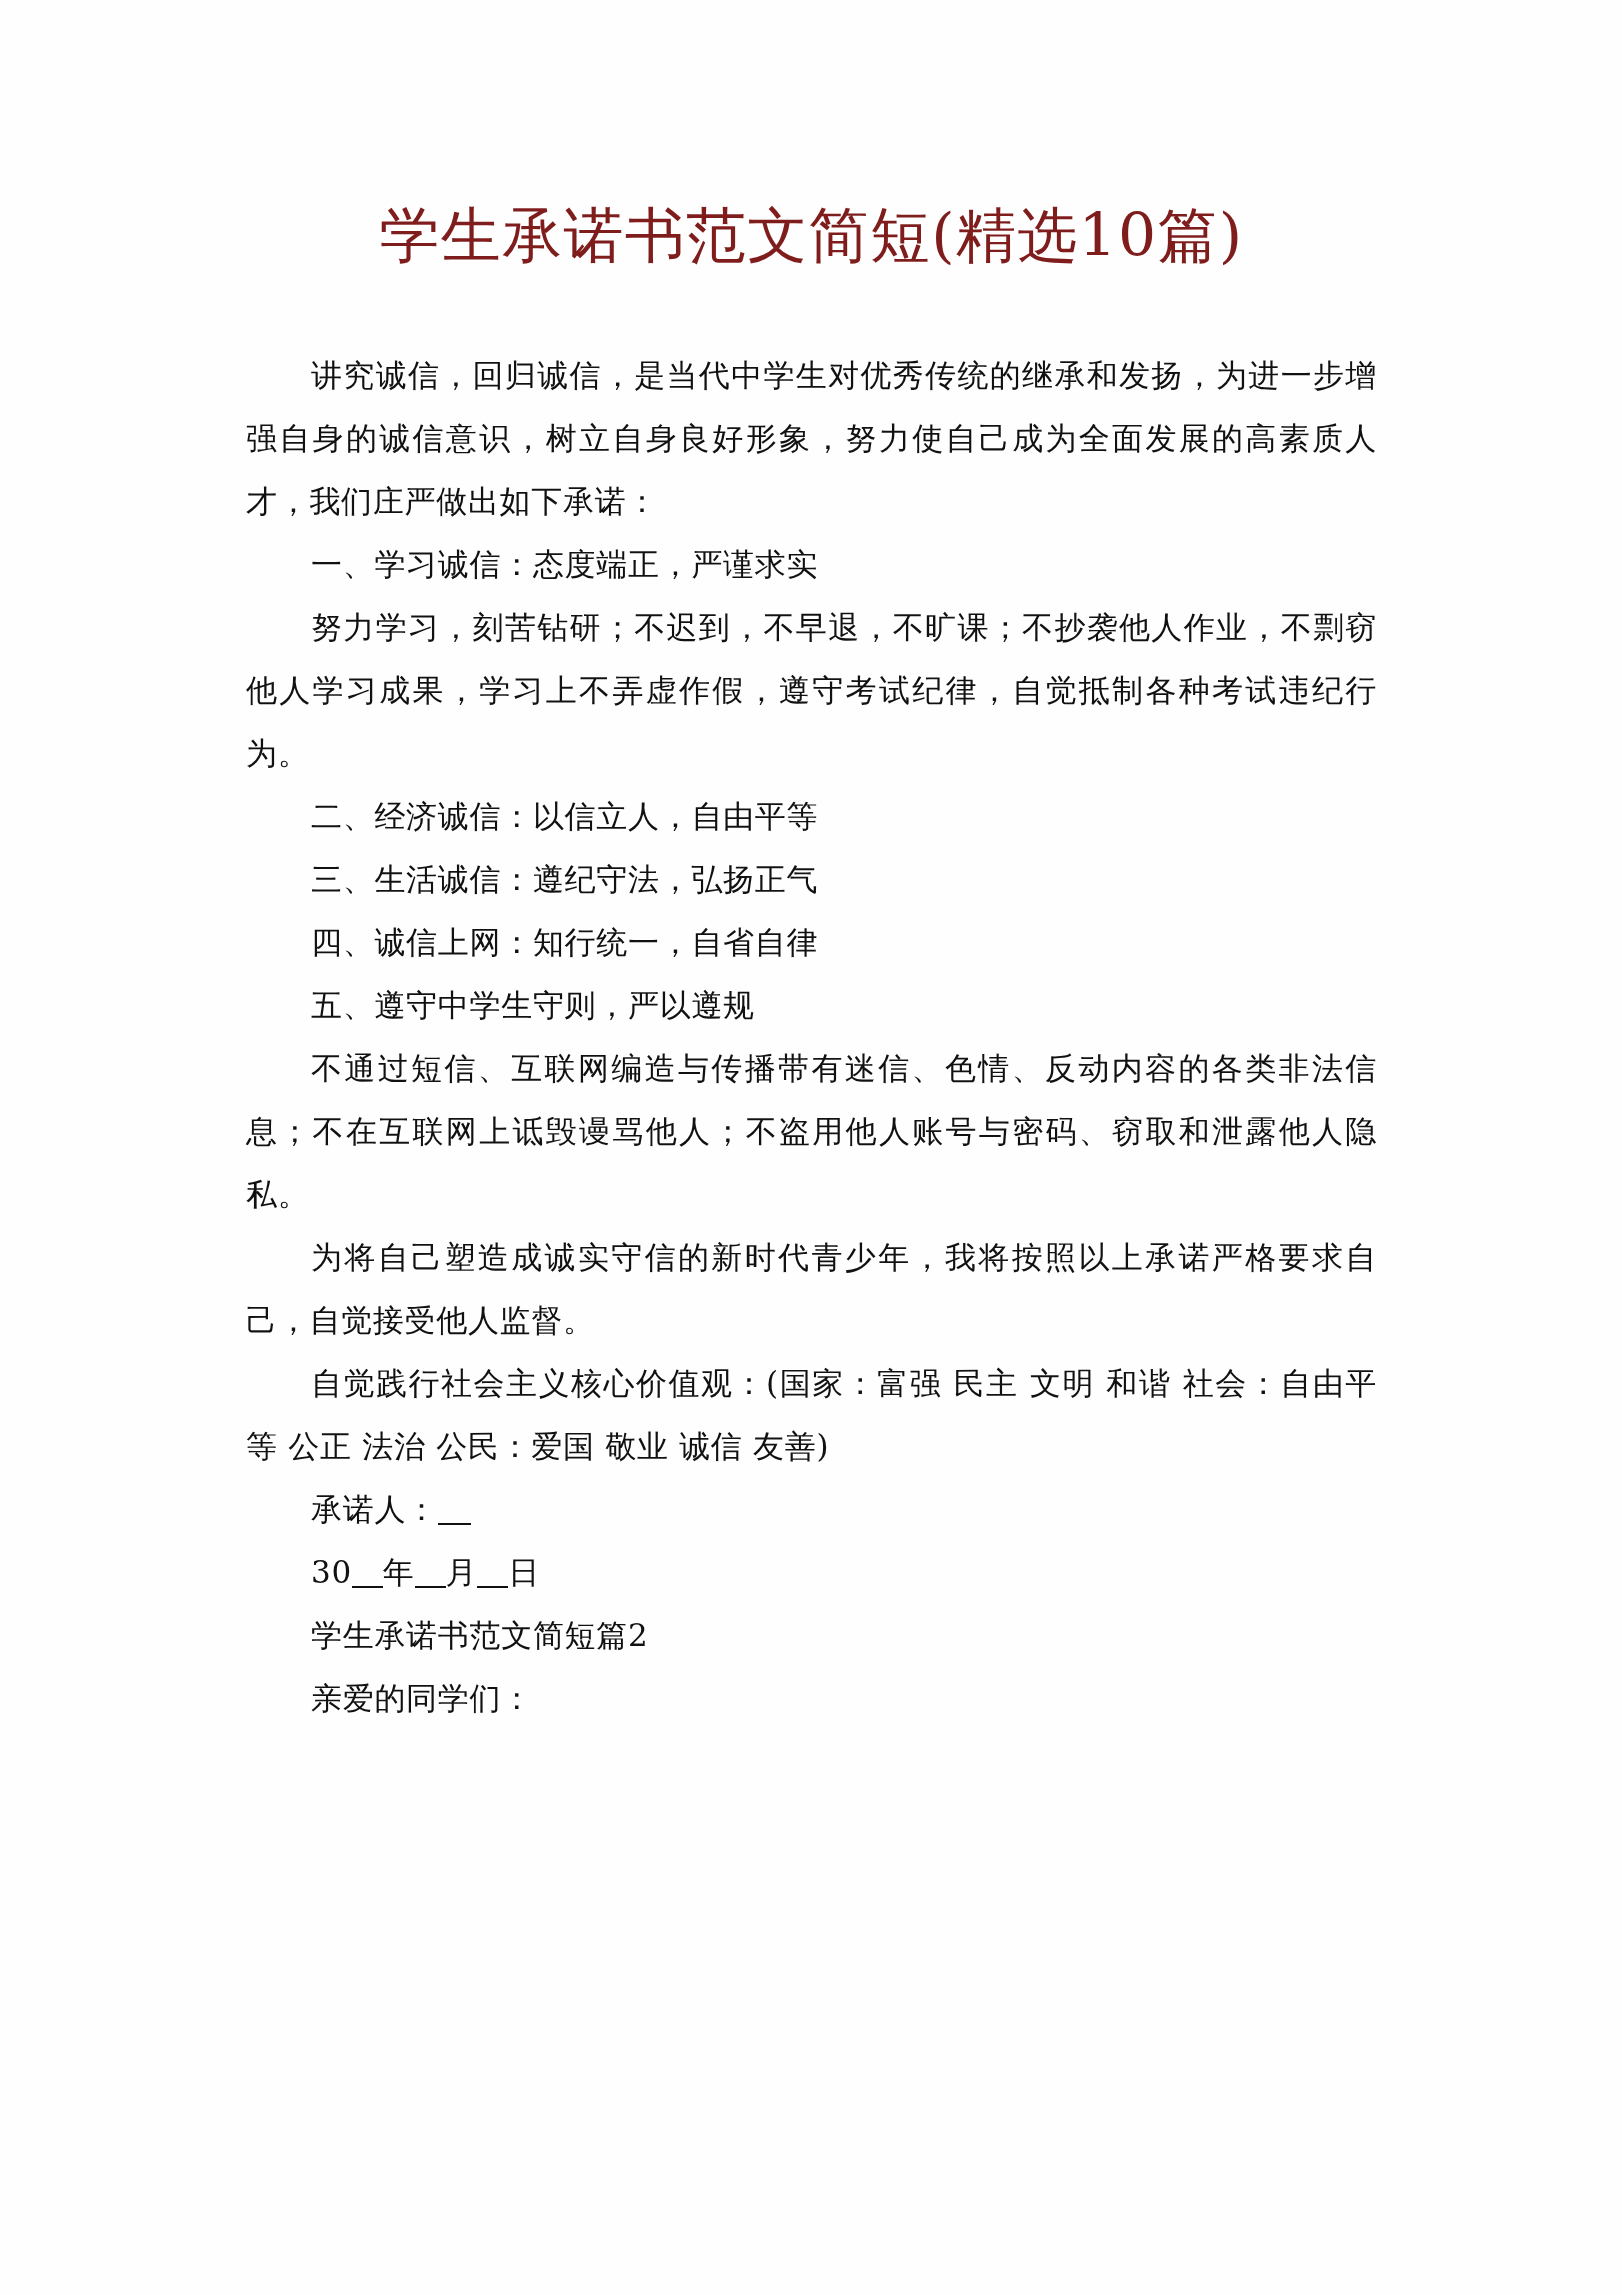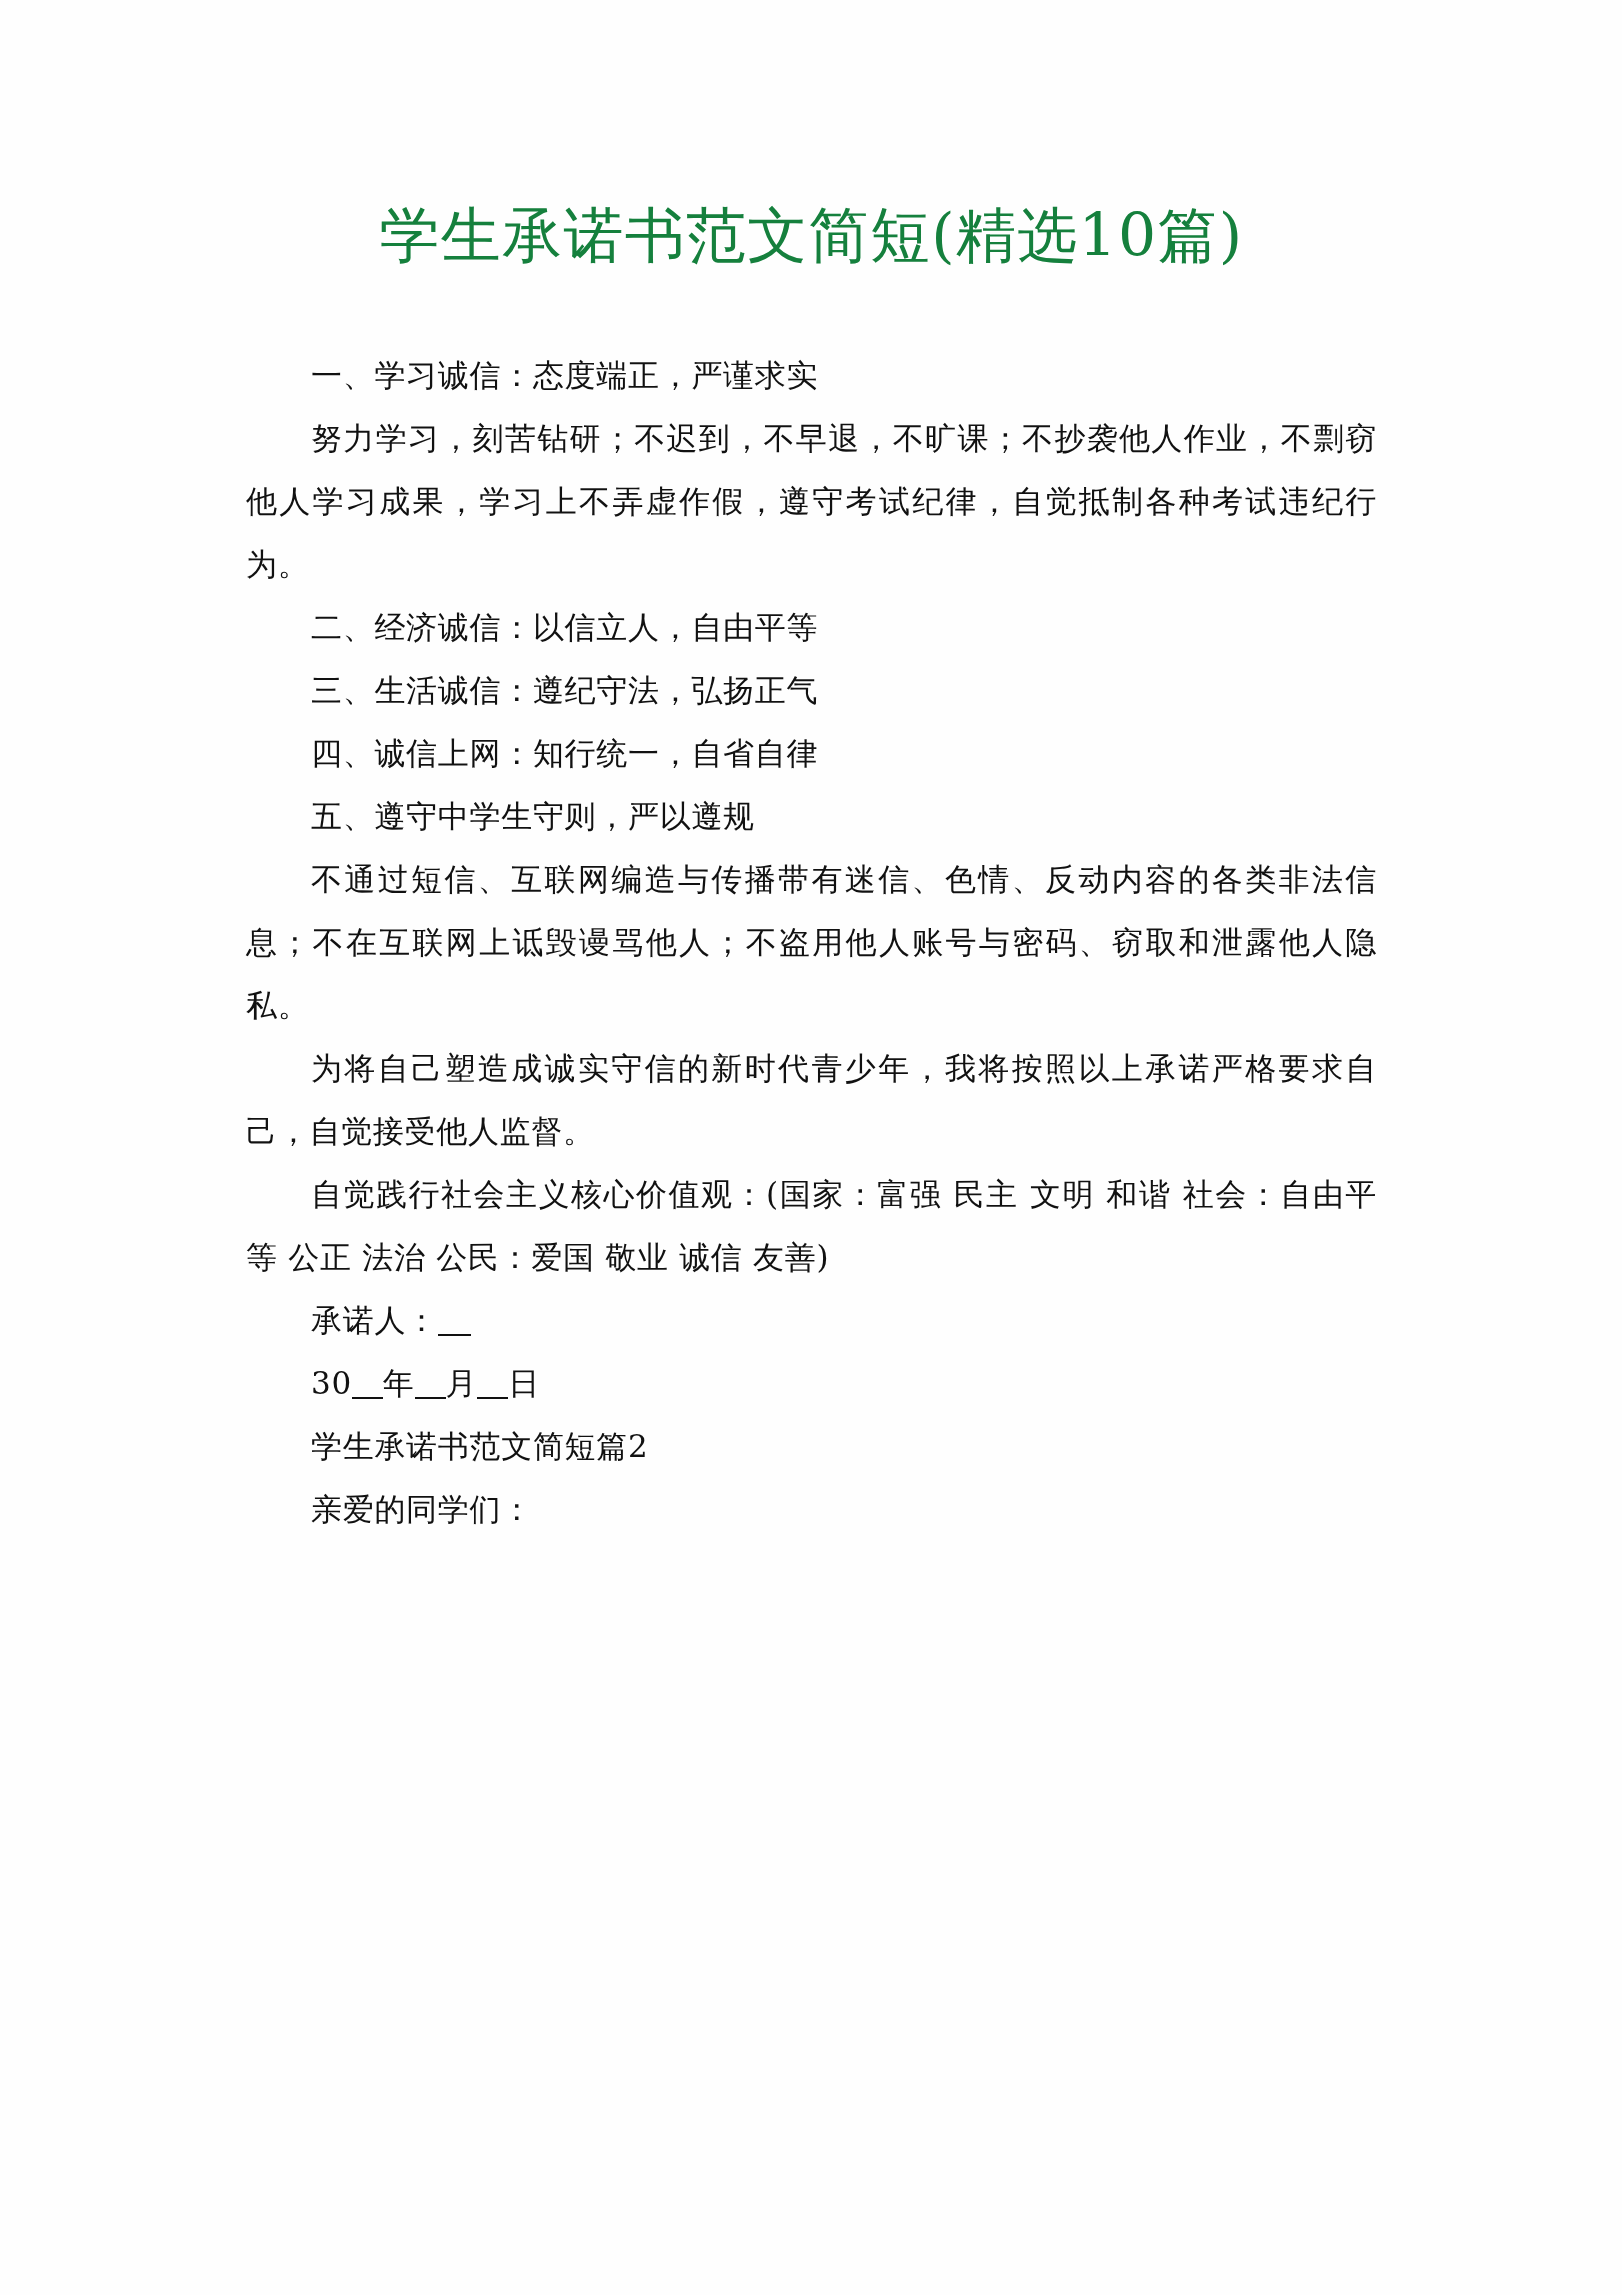--- a/index.html
+++ b/index.html
@@ -1,35 +1,36 @@
 <!DOCTYPE html>
 <html style="font-size:10.5px"><head>
 <meta charset="utf-8">
 <style>
   html, body { margin: 0; padding: 0; background: #ffffff; }
   body { width: 1623px; height: 2295px; position: relative; overflow: hidden;
          font-family: "DejaVu Serif", "Liberation Serif", serif; color: #111111; }
   .page { position: absolute; left: 0; top: 0; width: 1623px; height: 2295px; background: #fefefe; }
   .title { position: absolute; left: 0; top: 193px; width: 1623px; text-align: center;
-           font-size: 60px; line-height: 85px; letter-spacing: 1.3px; color: #15803d; }
+           font-size: 60px; line-height: 85px; letter-spacing: 1.3px; color: #7f1d1d; }
   .body { position: absolute; left: 246px; top: 344px; width: 1131px; }
   .p { font-size: 31px; line-height: 63px; margin: 0; text-align: justify; text-align-last: left;
        letter-spacing: 0.7px; white-space: normal; }
   .indent { text-indent: 65px; }
   .blank { display: inline-block; border-bottom: 2px solid #111; height: 1em; vertical-align: -0.15em; }
   .b1 { width: 33px; }
   .b2 { width: 31px; }
 </style>
 </head>
 <body>
 
 <div class="page">
   <div class="title">学生承诺书范文简短(精选10篇)</div>
 
   <div class="body">
+    <p class="p indent">讲究诚信，回归诚信，是当代中学生对优秀传统的继承和发扬，为进一步增强自身的诚信意识，树立自身良好形象，努力使自己成为全面发展的高素质人才，我们庄严做出如下承诺：</p>
     <p class="p indent">一、学习诚信：态度端正，严谨求实</p>
     <p class="p indent">努力学习，刻苦钻研；不迟到，不早退，不旷课；不抄袭他人作业，不剽窃他人学习成果，学习上不弄虚作假，遵守考试纪律，自觉抵制各种考试违纪行为。</p>
     <p class="p indent">二、经济诚信：以信立人，自由平等</p>
     <p class="p indent">三、生活诚信：遵纪守法，弘扬正气</p>
     <p class="p indent">四、诚信上网：知行统一，自省自律</p>
     <p class="p indent">五、遵守中学生守则，严以遵规</p>
     <p class="p indent">不通过短信、互联网编造与传播带有迷信、色情、反动内容的各类非法信息；不在互联网上诋毁谩骂他人；不盗用他人账号与密码、窃取和泄露他人隐私。</p>
     <p class="p indent">为将自己塑造成诚实守信的新时代青少年，我将按照以上承诺严格要求自己，自觉接受他人监督。</p>
     <p class="p indent">自觉践行社会主义核心价值观：(国家：富强 民主 文明 和谐 社会：自由平等 公正 法治 公民：爱国 敬业 诚信 友善)</p>
 

